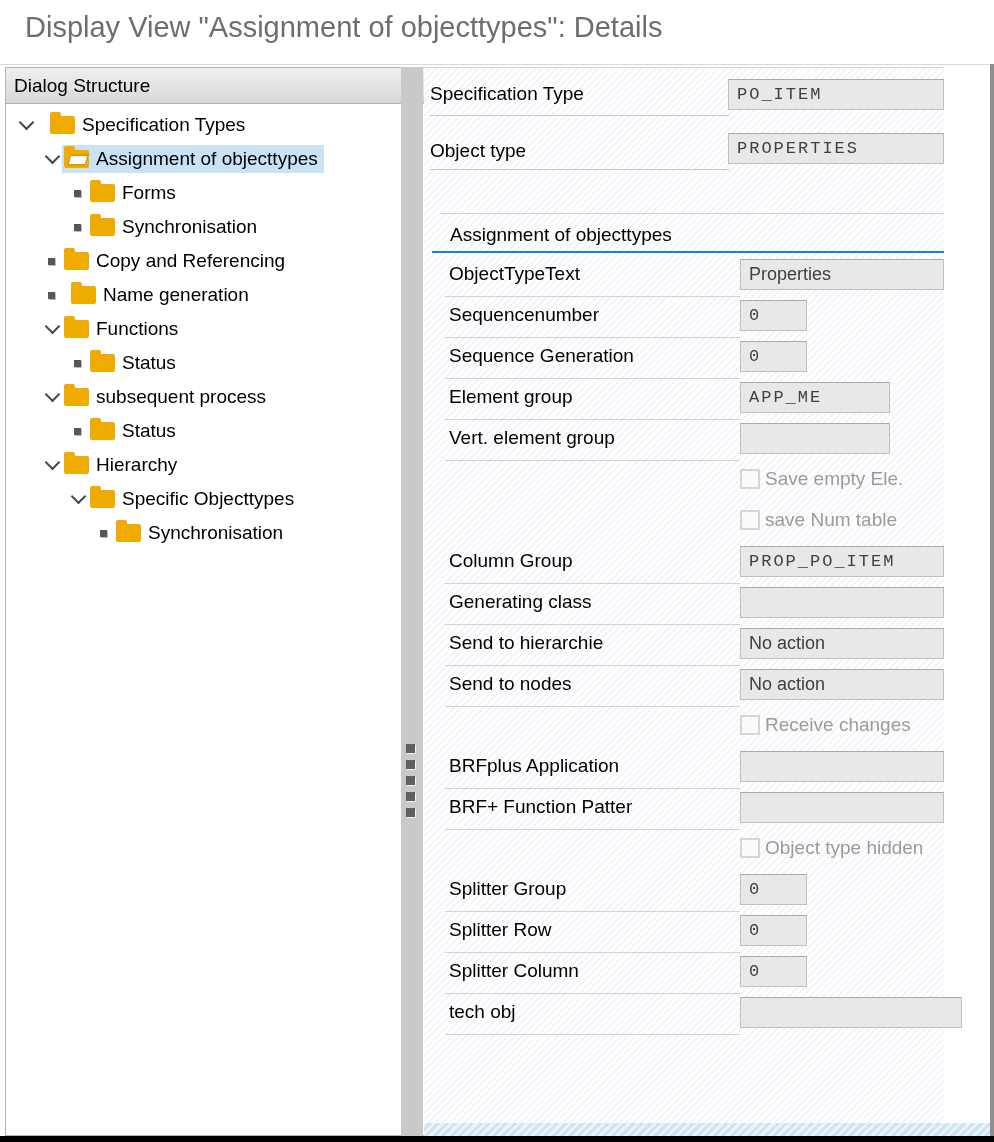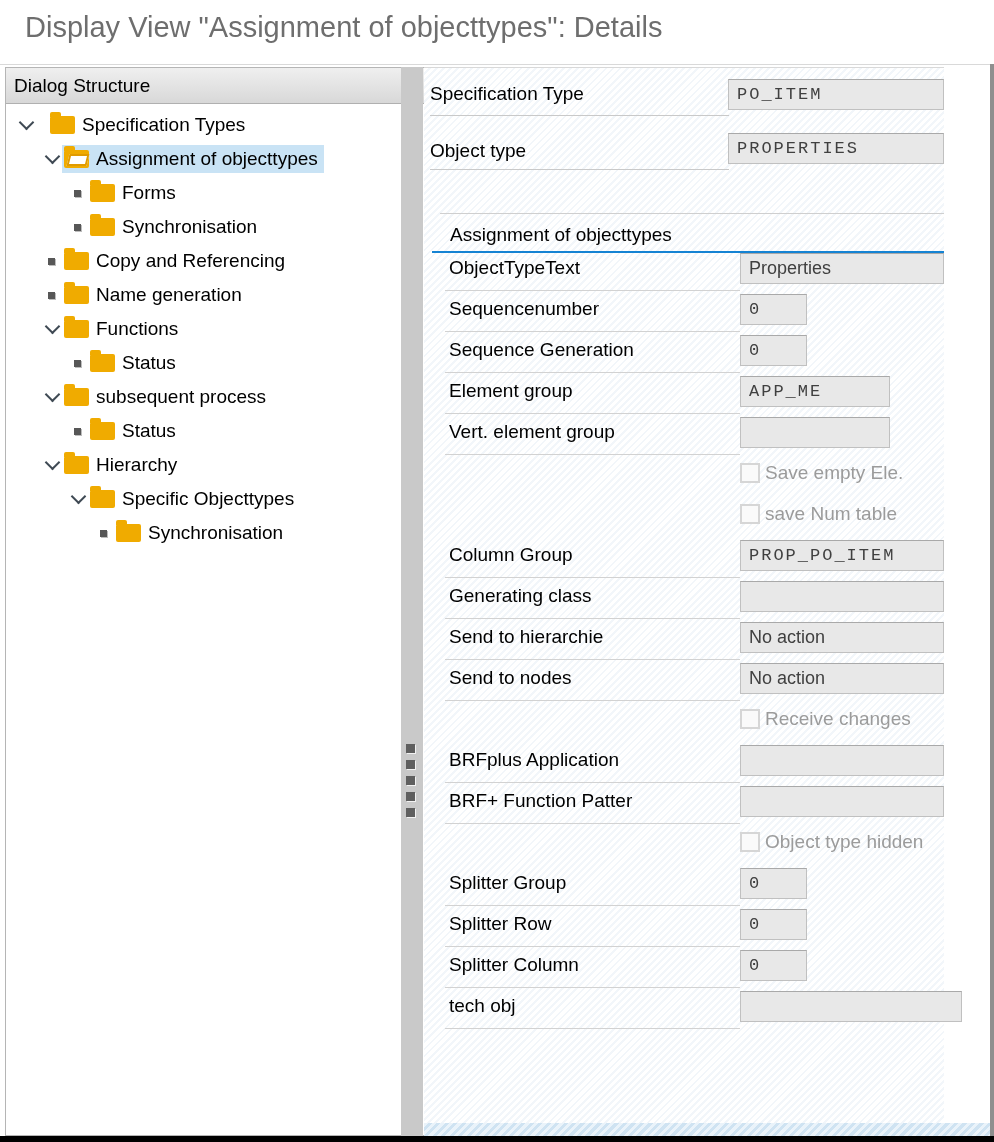--- a/index.html
+++ b/index.html
@@ -44,21 +44,21 @@
   .hrow{position:relative;display:flex;height:31px;margin-left:6px;}
   .hrow + .hrow{margin-top:23px;align-items:center;}
   .hrow::after{content:"";position:absolute;left:0;top:36px;width:299px;height:1px;background:#c9c9c9;}
   .hlabel{width:298px;font-size:19px;padding-top:4px;flex:none;}
   .hfield{flex:1 1 auto;}
   
   #group-box{margin-top:60px;position:relative;}
   #group-box::before{content:"";position:absolute;left:16px;right:0;top:-11px;height:1px;background:#cfcfcf;}
   #group-title{font-size:19px;padding-left:26px;}
   #group-underline{height:2px;background:#1583d3;margin:5px 0 0 8px;}
-  #group-rows{}
+  #group-rows{margin-top:6px;}
   .grow{position:relative;display:flex;align-items:flex-start;height:41px;padding-left:21px;box-sizing:border-box;}
   .grow.line::after{content:"";position:absolute;left:21px;width:295px;bottom:3px;height:1px;background:#d2d2d2;}
   .glabel{width:295px;font-size:19px;padding:4px 0 0 4px;flex:none;box-sizing:border-box;}
   .checkbox{width:16px;height:16px;background:#fafafa;border:2px solid #d6d6d6;margin-top:5px;flex:none;}
   .cb-label{font-size:19px;color:#9b9b9b;margin-left:5px;padding-top:4px;}
   
   #bottom-band{position:absolute;left:424px;top:1123px;width:566px;height:13px;
     background:repeating-linear-gradient(135deg,#eaf3fa 0 3px,#cfe3f2 3px 6px);}
   #right-edge{position:absolute;left:990px;top:64px;width:4px;height:1072px;background:#8f8f8f;}
   #status-bar{position:absolute;left:0;top:1136px;width:100%;height:6px;background:#000;}
@@ -102,21 +102,21 @@
             <span class="tree-label">Synchronisation</span>
           </span>
         </div>
         <div class="tree-row" style="padding-left: 36px;">
           <span class="bullet"></span>
           <span class="row-body">
             <span class="folder"></span>
             <span class="tree-label">Copy and Referencing</span>
           </span>
         </div>
-        <div class="tree-row" style="padding-left: 36px;">
+        <div class="tree-row" style="padding-left: 36px; gap: 7px;">
           <span class="bullet"></span>
           <span class="row-body">
             <span class="folder"></span>
             <span class="tree-label">Name generation</span>
           </span>
         </div>
         <div class="tree-row" style="padding-left: 36px;">
           <span class="chevron"></span>
           <span class="row-body">
             <span class="folder"></span>

